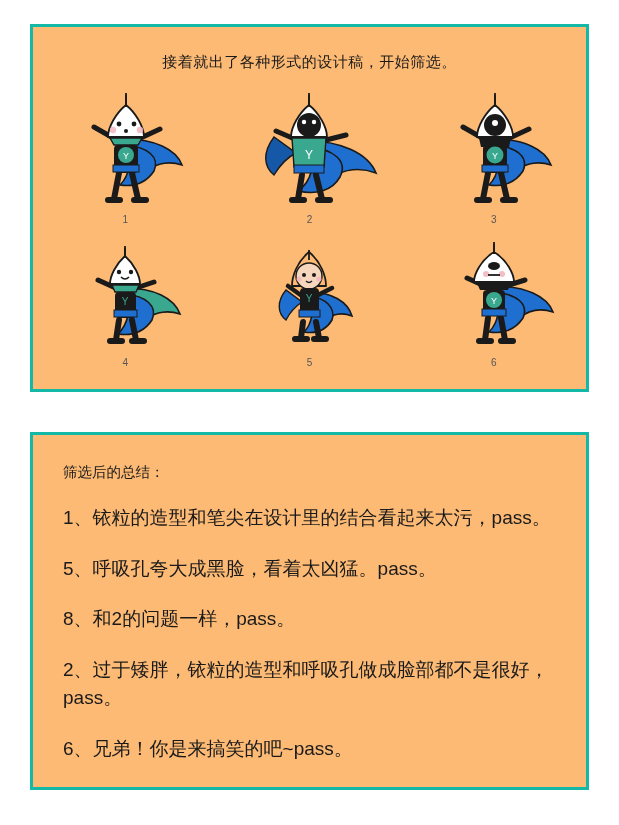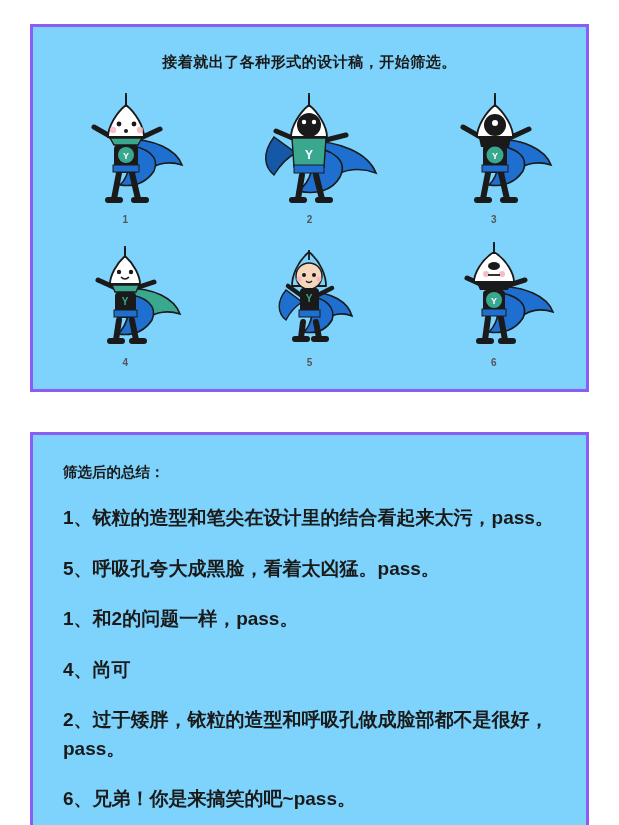--- a/index.html
+++ b/index.html
@@ -17,24 +17,23 @@
   }
   .page {
     width: 619px;
     height: 825px;
     position: relative;
     box-sizing: border-box;
     padding: 24px 30px;
   }
   
   .panel {
-    border: 3px solid #8b5cf6;
-    background: #7dd3fc;
+    border: 3px solid #14b8a6;
+    background: #fdba74;
     box-sizing: border-box;
-    font-weight: bold;
   }
   .panel-top {
     height: 368px;
     position: relative;
     padding: 0;
   }
   .caption {
     text-align: center;
     font-size: 15px;
     letter-spacing: 0.5px;
@@ -276,19 +275,18 @@
         <div class="num">6</div>
       </div>
 
     </div>
   </div>
 
   <div class="panel panel-bottom">
     <div class="sum-title">筛选后的总结：</div>
     <div class="sum-item">1、铱粒的造型和笔尖在设计里的结合看起来太污，pass。</div>
     <div class="sum-item">5、呼吸孔夸大成黑脸，看着太凶猛。pass。</div>
-    <div class="sum-item">1、和2的问题一样，pass。</div>
-    <div class="sum-item">4、尚可</div>
+    <div class="sum-item">8、和2的问题一样，pass。</div>
     <div class="sum-item">2、过于矮胖，铱粒的造型和呼吸孔做成脸部都不是很好，pass。</div>
     <div class="sum-item">6、兄弟！你是来搞笑的吧~pass。</div>
   </div>
 
 </div>
 
 </body></html>

